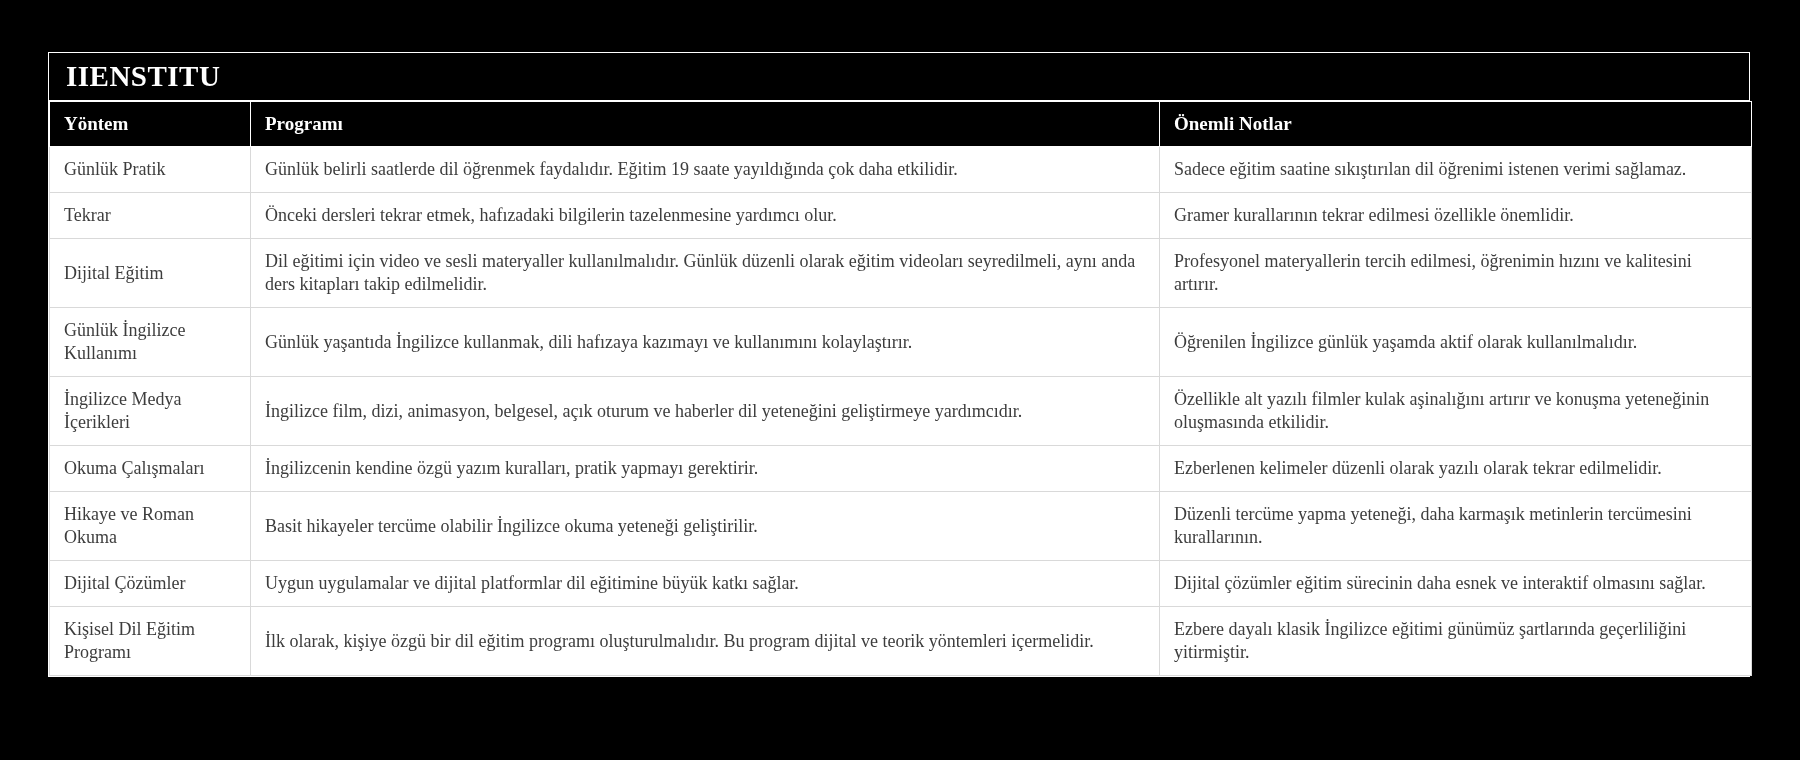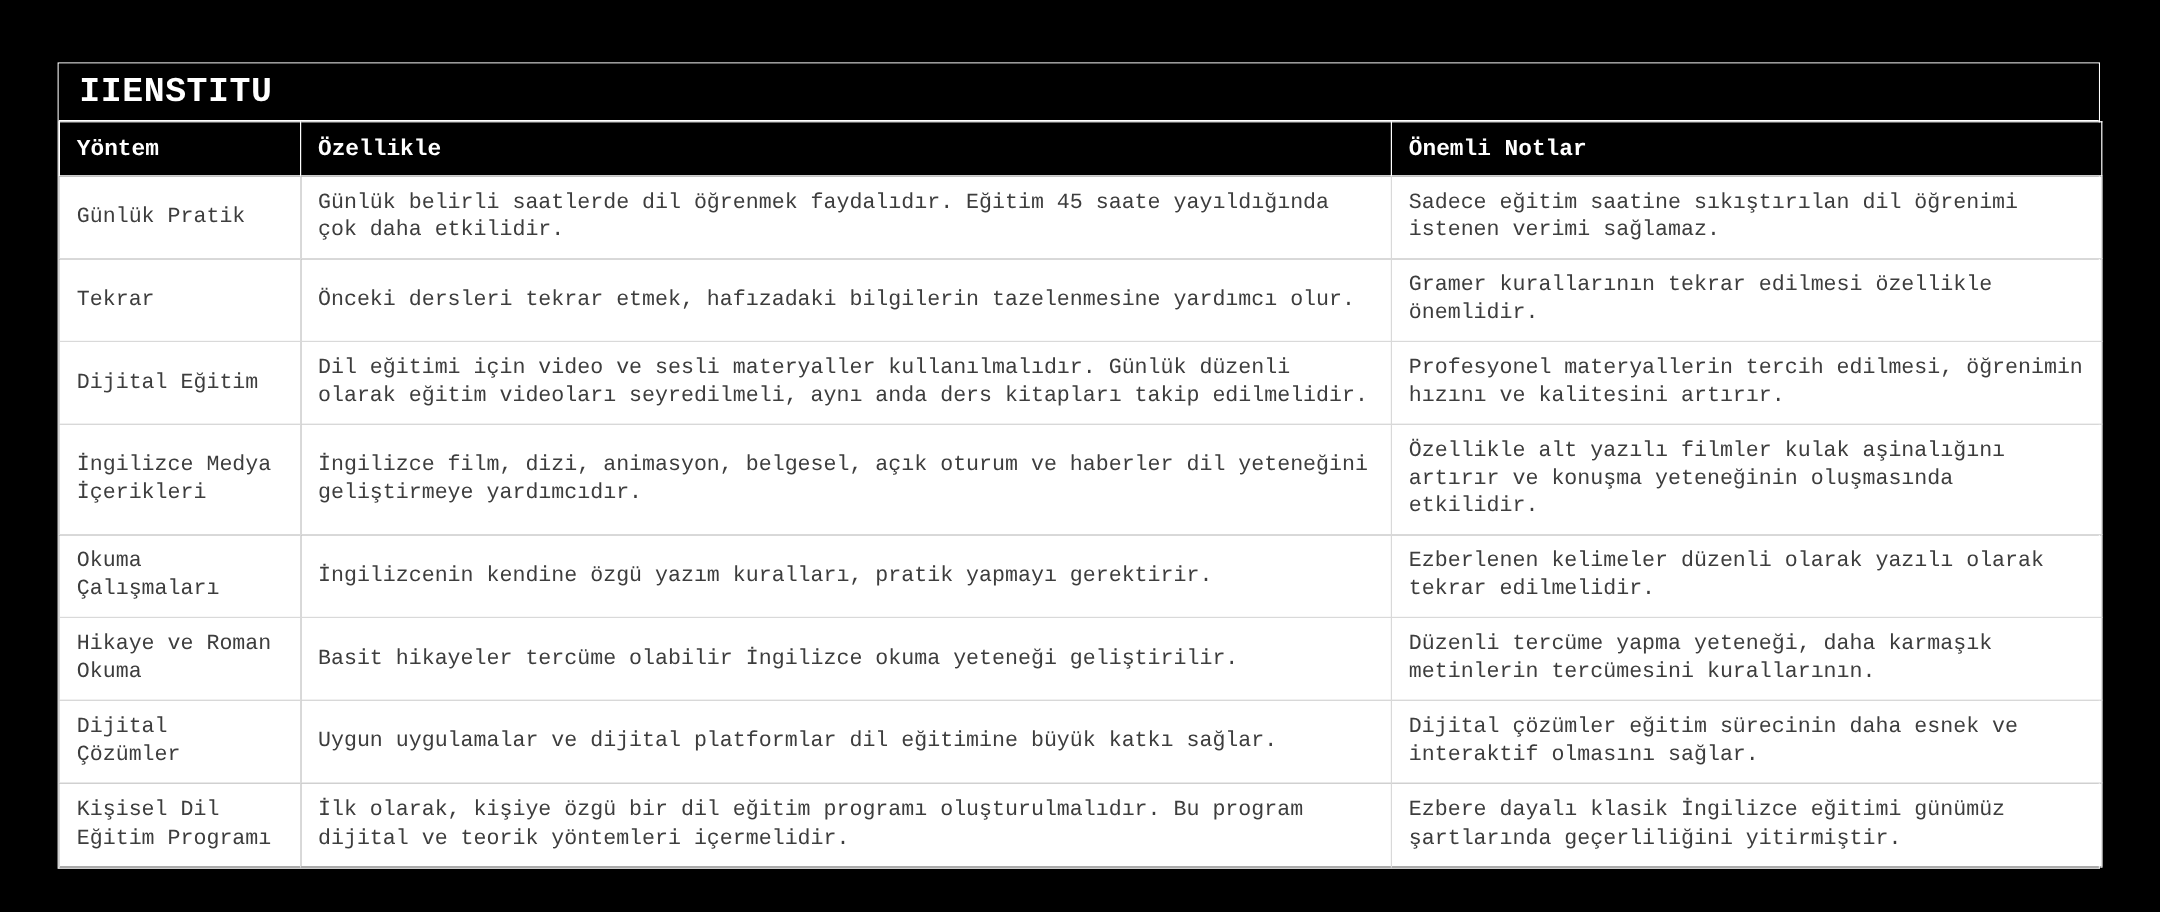--- a/index.html
+++ b/index.html
@@ -5,21 +5,21 @@
   html, body {
     margin: 0;
     padding: 0;
     background: #000000;
   }
   .stage {
     position: relative;
     width: 1800px;
     height: 760px;
     background: #000000;
-    font-family: Liberation Mono, monospace;
+    font-family: Liberation Serif, serif;
     overflow: hidden;
   }
   .panel {
     position: absolute;
     left: 48px;
     top: 52px;
     width: 1702px;
     border: 1px solid #ffffff;
     background: #000000;
     box-sizing: border-box;
@@ -82,39 +82,44 @@
 
     <table class="methods">
       <colgroup>
         <col class="c-method">
         <col class="c-description">
         <col class="c-note">
       </colgroup>
       <thead>
         <tr>
           <th>Yöntem</th>
-          <th>Özellikle</th>
+          <th>Programı</th>
           <th>Önemli Notlar</th>
         </tr>
       </thead>
       <tbody>
         <tr>
           <td>Günlük Pratik</td>
-          <td>Günlük belirli saatlerde dil öğrenmek faydalıdır. Eğitim 45 saate yayıldığında çok daha etkilidir.</td>
+          <td>Günlük belirli saatlerde dil öğrenmek faydalıdır. Eğitim 19 saate yayıldığında çok daha etkilidir.</td>
           <td>Sadece eğitim saatine sıkıştırılan dil öğrenimi istenen verimi sağlamaz.</td>
         </tr>
         <tr>
           <td>Tekrar</td>
           <td>Önceki dersleri tekrar etmek, hafızadaki bilgilerin tazelenmesine yardımcı olur.</td>
           <td>Gramer kurallarının tekrar edilmesi özellikle önemlidir.</td>
         </tr>
         <tr>
           <td>Dijital Eğitim</td>
           <td>Dil eğitimi için video ve sesli materyaller kullanılmalıdır. Günlük düzenli olarak eğitim videoları seyredilmeli, aynı anda ders kitapları takip edilmelidir.</td>
           <td>Profesyonel materyallerin tercih edilmesi, öğrenimin hızını ve kalitesini artırır.</td>
+        </tr>
+        <tr>
+          <td>Günlük İngilizce Kullanımı</td>
+          <td>Günlük yaşantıda İngilizce kullanmak, dili hafızaya kazımayı ve kullanımını kolaylaştırır.</td>
+          <td>Öğrenilen İngilizce günlük yaşamda aktif olarak kullanılmalıdır.</td>
         </tr>
         <tr>
           <td>İngilizce Medya İçerikleri</td>
           <td>İngilizce film, dizi, animasyon, belgesel, açık oturum ve haberler dil yeteneğini geliştirmeye yardımcıdır.</td>
           <td>Özellikle alt yazılı filmler kulak aşinalığını artırır ve konuşma yeteneğinin oluşmasında etkilidir.</td>
         </tr>
         <tr>
           <td>Okuma Çalışmaları</td>
           <td>İngilizcenin kendine özgü yazım kuralları, pratik yapmayı gerektirir.</td>
           <td>Ezberlenen kelimeler düzenli olarak yazılı olarak tekrar edilmelidir.</td>

